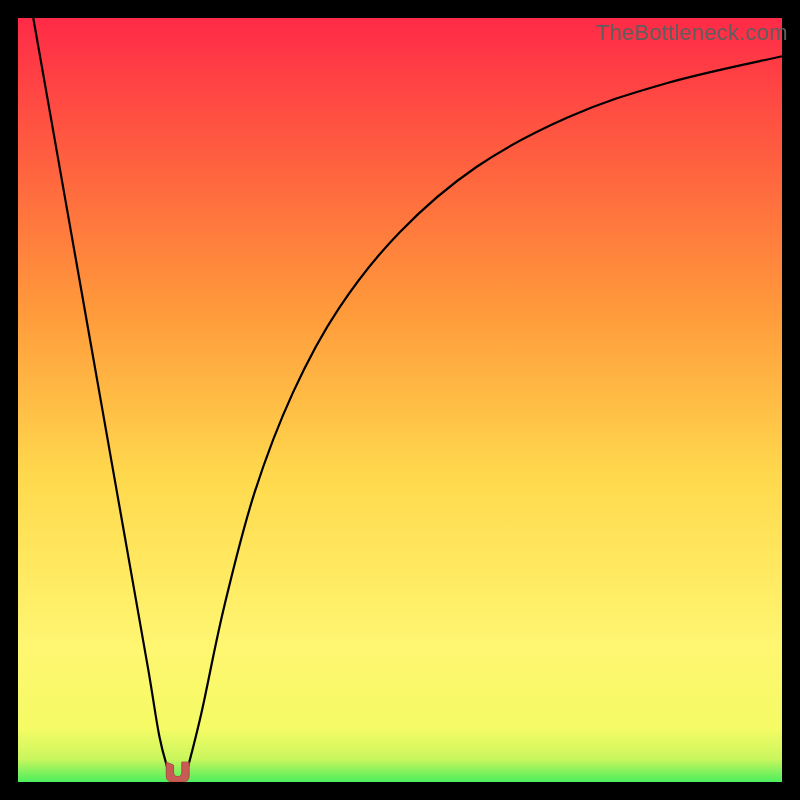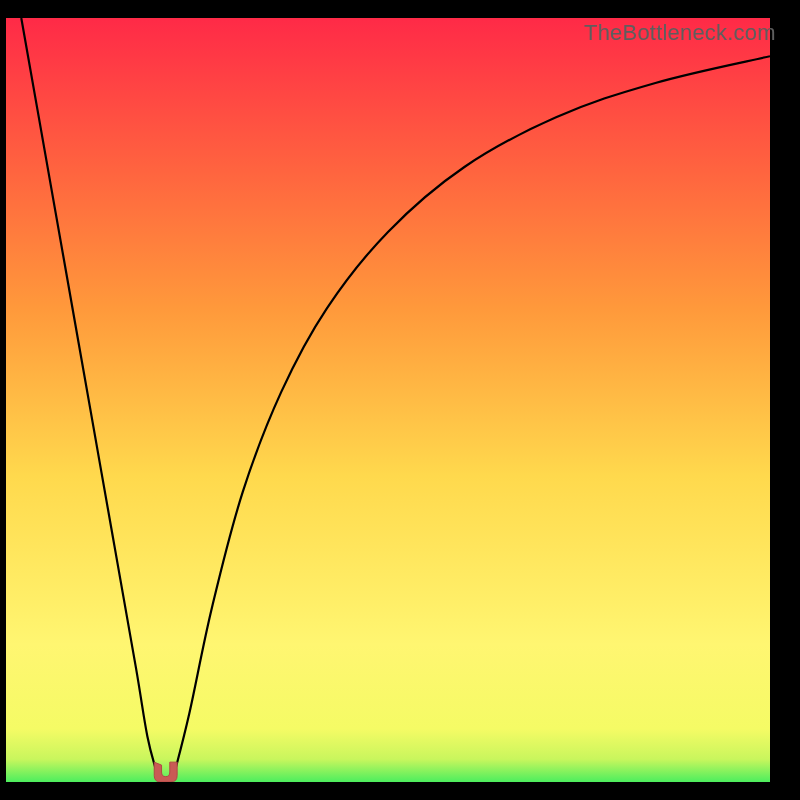--- a/index.html
+++ b/index.html
@@ -12,21 +12,21 @@
     font-family: Arial, Helvetica, sans-serif;
   }
   .frame {
     position: absolute;
     left: 0; top: 0;
     width: 800px; height: 800px;
     border: 18px solid #000;
   }
   .plot-area {
     position: absolute;
-    left: 6px; top: 18px;
+    left: 18px; top: 18px;
     width: 688px; height: 764px;
   }
   .watermark {
     position: absolute;
     color: #5e5e5e;
     font-size: 22px;
     font-weight: 500;
     letter-spacing: 0.2px;
   }
   svg.curves {

